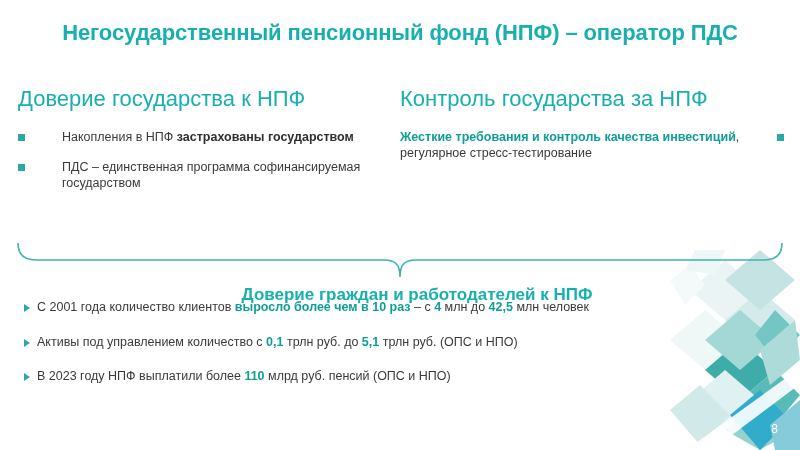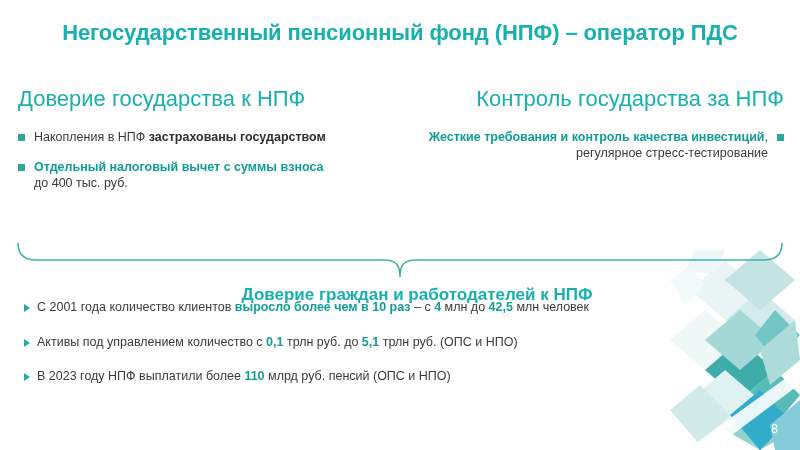--- a/index.html
+++ b/index.html
@@ -50,35 +50,36 @@
     z-index: 3;
   }
 
   
   .col {
     position: absolute;
     top: 86px;
     z-index: 3;
   }
   .col-left  { left: 18px;  width: 400px; }
-  .col-right { left: 400px; width: 384px; text-align: right; }
+  .col-right { left: 400px; width: 384px; }
 
   .col-heading {
     font-size: 22px;
     color: #17b0ae;
     margin-bottom: 18px;
     line-height: 1.15;
   }
 
   .bullet-row {
     display: flex;
     align-items: flex-start;
     margin-bottom: 14px;
     font-size: 12.5px;
     line-height: 1.28;
+    gap: 28px;
   }
   .col-right .bullet-row {
     justify-content: flex-end;
   }
 
   .sq-bullet {
     flex: 0 0 auto;
     width: 7px;
     height: 7px;
     background: #2aa8a2;
@@ -186,25 +187,25 @@
   <div class="slide-title">Негосударственный пенсионный фонд (НПФ) – оператор ПДС</div>
 
   <div class="col col-left">
     <div class="col-heading">Доверие государства к НПФ</div>
 
     <div class="bullet-row">
       <span class="sq-bullet"></span>
       <span class="bullet-text"><span>Накопления в НПФ </span><b class="dark">застрахованы государством</b></span>
     </div>
 
-
     <div class="bullet-row">
       <span class="sq-bullet"></span>
-      <span class="bullet-text"><b class="teal">Отдельный налоговый вычет с суммы взноса</b><br><span>до 400 тыс. руб.</span></span>
-    </div>
+      <span class="bullet-text">ПДС – единственная программа софинансируемая государством</span>
+    </div>
+
   </div>
 
   <div class="col col-right">
     <div class="col-heading">Контроль государства за НПФ</div>
 
 
     <div class="bullet-row">
       <span class="bullet-text"><b class="teal">Жесткие требования и контроль качества инвестиций</b><span>, регулярное стресс-тестирование</span></span>
       <span class="sq-bullet"></span>
     </div>

